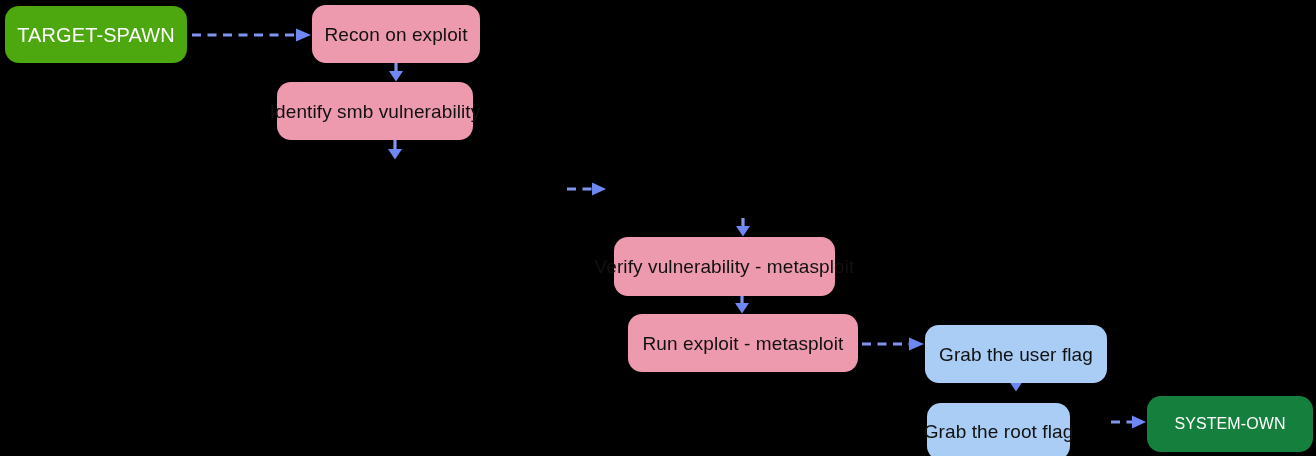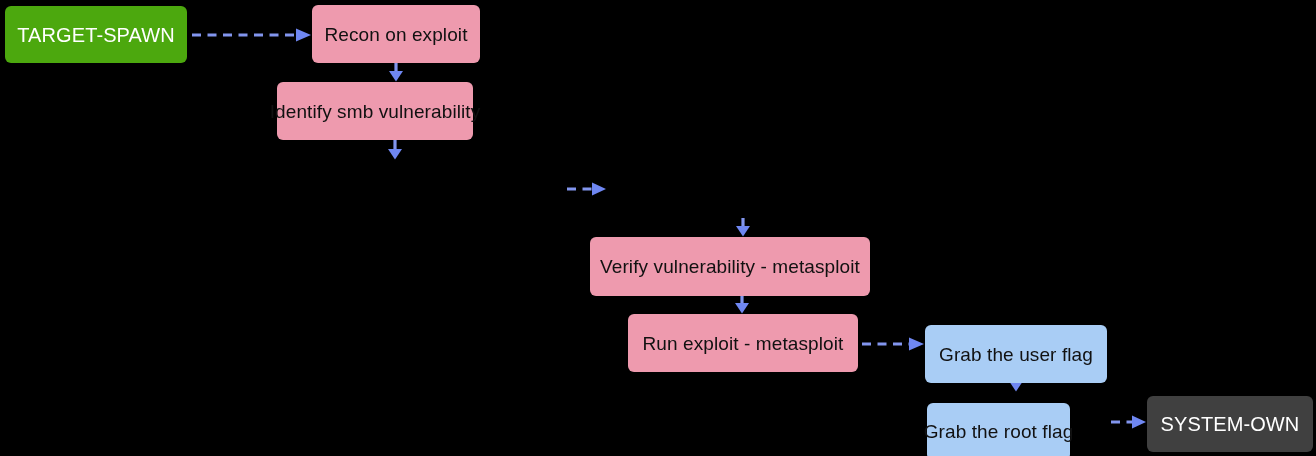--- a/index.html
+++ b/index.html
@@ -30,34 +30,34 @@
   }
   .edge-line.dashed {
     stroke-dasharray: 9 6.5;
   }
   .edge-head {
     fill: #6f87f2;
     stroke: none;
   }
   .node {
     position: absolute;
-    border-radius: 6px;
+    border-radius: 14px;
     display: flex;
     align-items: center;
     justify-content: center;
     font-size: 19px;
     color: #111111;
     white-space: nowrap;
     line-height: 1;
     letter-spacing: 0.1px;
   }
   .n-green { background: #4ca80e; color: #ffffff; font-size: 20px; }
   .n-pink  { background: #ee9aae; }
   .n-blue  { background: #a9cdf5; margin-top: 10px; }
-  .n-red   { background: #404040; color: #ffffff; font-size: 20px; }
+  .n-red   { background: #15803d; color: #ffffff; font-size: 16px; }
 </style>
 </head>
 <body>
 
 <div class="canvas">
 
   <svg class="connectors" viewBox="0 0 1316 456">
 
     <g>
       <line class="edge-line dashed" x1="192" y1="35" x2="296" y2="35"></line>
@@ -106,21 +106,21 @@
   </svg>
 
   <div class="node n-green" style="left:5px; top:6px; width:182px; height:57px;">TARGET-SPAWN</div>
 
   <div class="node n-pink" style="left:312px; top:5px; width:168px; height:58px;">Recon on exploit</div>
 
   <div class="node n-pink" style="left:277px; top:82px; width:196px; height:58px;">Identify smb vulnerability</div>
 
 
 
-  <div class="node n-pink" style="left:590px; top:237px; width:280px; height:59px;">Verify vulnerability - metasploit</div>
+  <div class="node n-pink" style="left:614px; top:237px; width:221px; height:59px;">Verify vulnerability - metasploit</div>
 
   <div class="node n-pink" style="left:628px; top:314px; width:230px; height:58px;">Run exploit - metasploit</div>
 
   <div class="node n-blue" style="left:925px; top:315px; width:182px; height:58px;">Grab the user flag</div>
 
   <div class="node n-blue" style="left:927px; top:393px; width:143px; height:57px;">Grab the root flag</div>
 
   <div class="node n-red" style="left:1147px; top:396px; width:166px; height:56px;">SYSTEM-OWN</div>
 
 </div>

